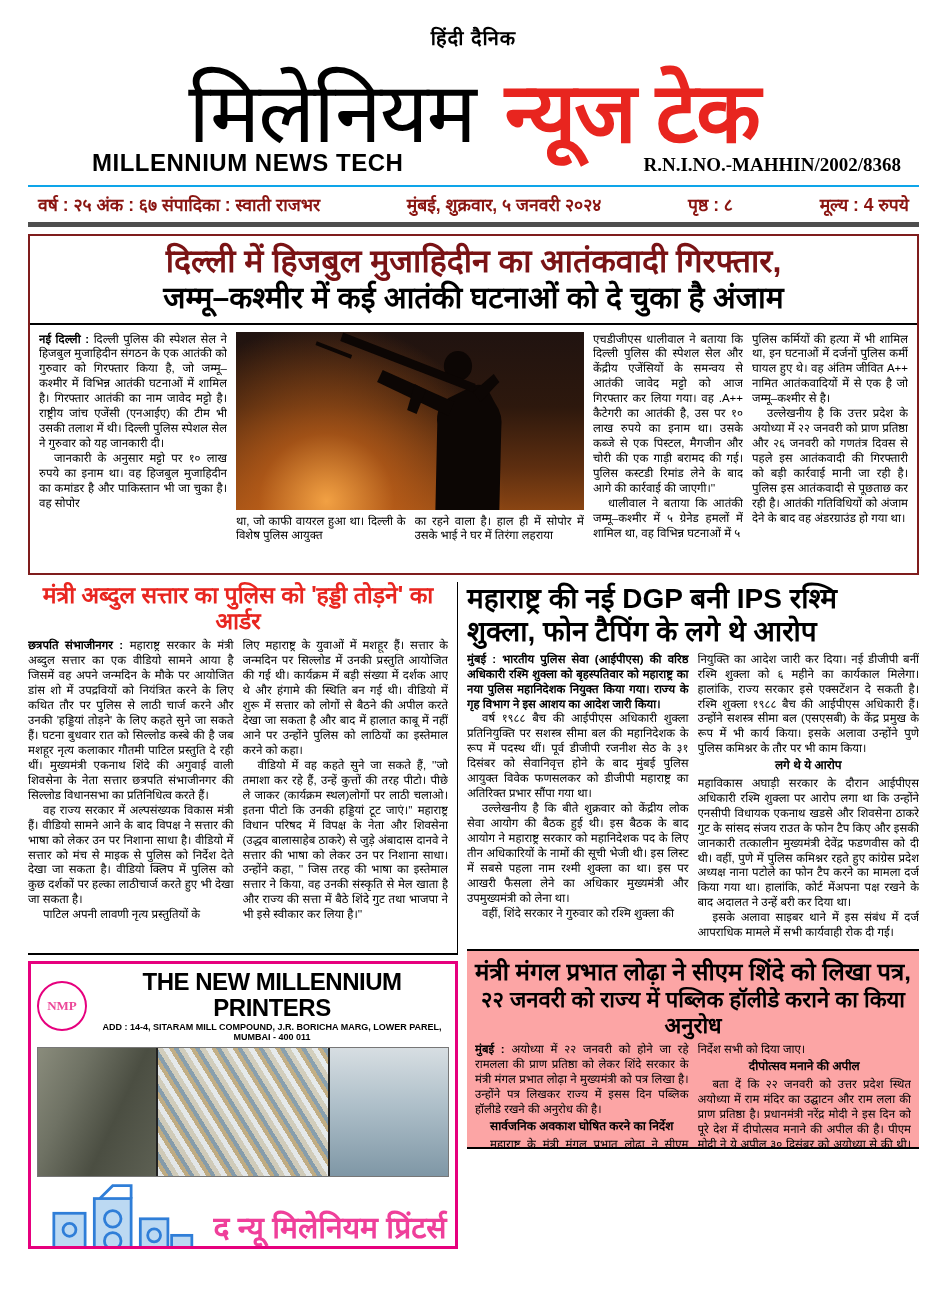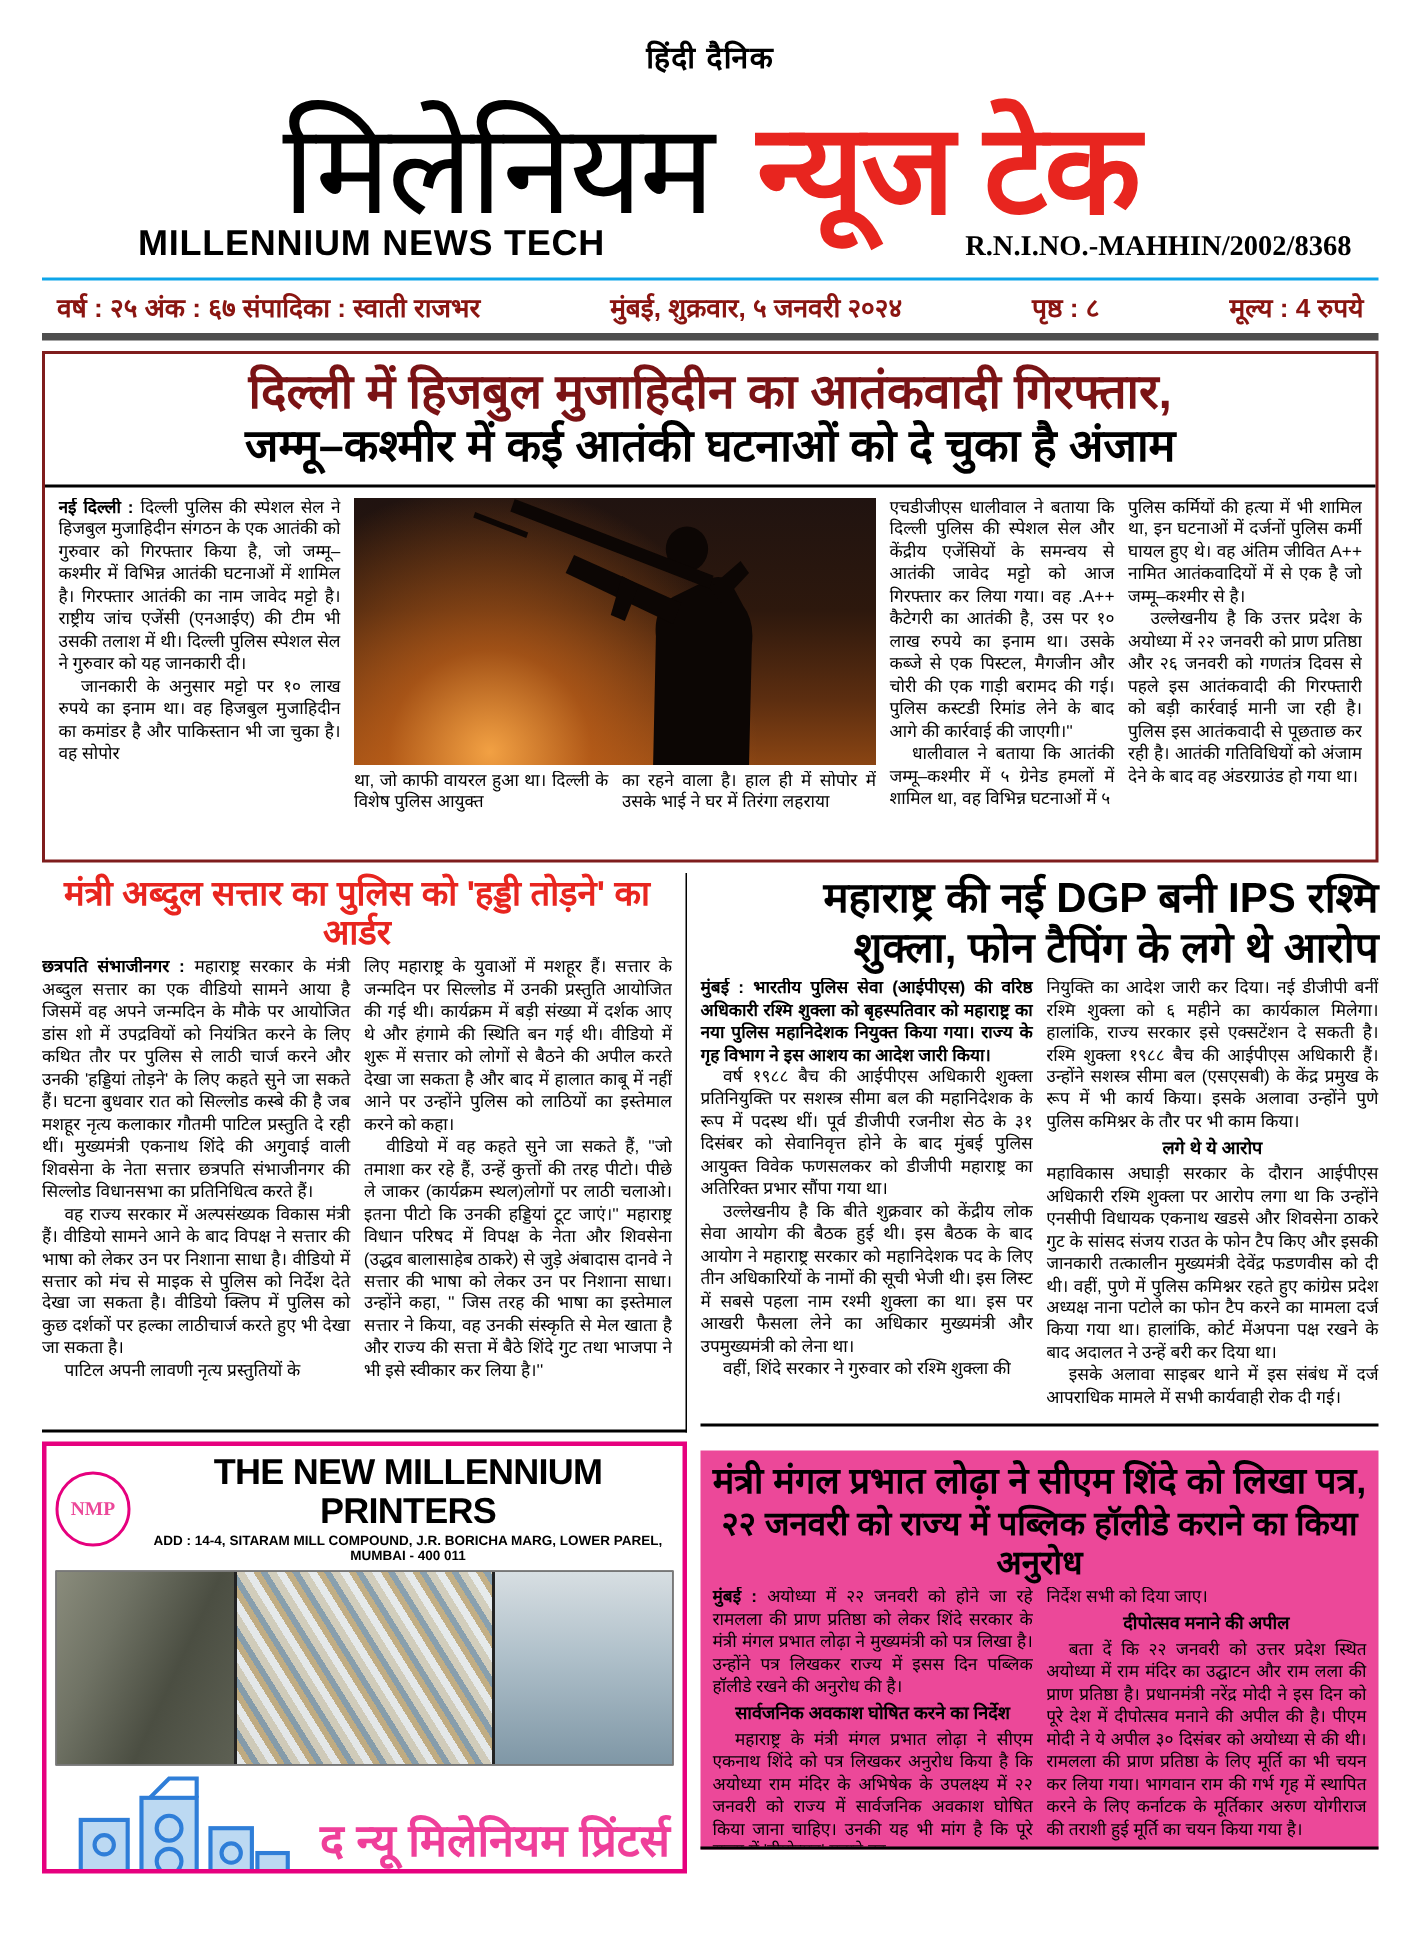--- a/index.html
+++ b/index.html
@@ -42,21 +42,21 @@
   .lower{display:flex;margin-top:6px;}
   .lower-left{width:430px;flex:none;}
   .lower-right{flex:1;padding-left:9px;min-width:0;}
 
   .sattar-wrap{border-right:1.5px solid #000;padding-right:9px;border-bottom:2px solid #000;padding-bottom:3px;}
   .sattar-h{color:#e8251f;text-align:center;font-weight:800;font-size:23px;line-height:1.15;margin:1px 0 4px;}
   .twocol{display:grid;grid-template-columns:1fr 1fr;gap:9px;overflow:hidden;}
   .sattar-body{height:312px;}
 
   .dgp-wrap{border-bottom:2px solid #000;padding-bottom:3px;}
-  .dgp-h{text-align:right;font-weight:800;font-size:28px;line-height:1.2;margin:1px 0 3px;}
+  .dgp-h{text-align:left;font-weight:800;font-size:28px;line-height:1.2;margin:1px 0 3px;}
   .dgp-body{height:294px;}
   .subhead{font-weight:800;text-align:center;font-size:12px;margin:2px 0;text-indent:0;}
 
   
   .ad-box{box-sizing:border-box;margin-top:6px;border:3px solid #e6007e;padding:5px 6px;height:288px;overflow:hidden;}
   .ad-head{display:flex;align-items:center;gap:8px;}
   .ad-logo{flex:none;width:46px;height:46px;border-radius:50%;border:2px solid #e6007e;color:#ec4899;
     display:flex;align-items:center;justify-content:center;font-family:"Liberation Serif","DejaVu Serif",serif;
     font-weight:700;font-size:13px;}
   .ad-title-wrap{flex:1;text-align:center;}
@@ -67,21 +67,21 @@
   .ph1{background:linear-gradient(115deg,#8a8c7c 0%,#6f7264 30%,#4b4e42 62%,#5d6053 100%);}
   .ph2{background:
       repeating-linear-gradient(58deg, rgba(255,255,255,.85) 0 5px, rgba(213,185,135,.85) 5px 9px, rgba(150,172,188,.8) 9px 13px, rgba(232,222,200,.85) 13px 18px),
       linear-gradient(200deg,#5c7a82,#3c545c);}
   .ph3{background:linear-gradient(180deg,#d7dee2 0%,#aebfc9 45%,#7f97a6 100%);}
   .ad-bottom{display:flex;align-items:center;gap:6px;margin-top:5px;}
   .press-illus{width:168px;height:92px;flex:none;}
   .ad-hindi{flex:1;text-align:center;color:#ef3f9a;font-weight:800;font-size:30px;line-height:1.1;}
 
   
-  .lodha-box{box-sizing:border-box;margin-top:16px;background:#ec4899;padding:6px 8px 4px;border-bottom:2px solid #000;height:266px;overflow:hidden;}
+  .lodha-box{box-sizing:border-box;margin-top:0;background:#fca5a5;padding:6px 8px 4px;border-bottom:2px solid #000;height:198px;overflow:hidden;}
   .lodha-h{text-align:center;font-weight:800;}
   .lodha-h1{font-size:24px;line-height:1.25;}
   .lodha-h2{font-size:22px;line-height:1.2;}
   .lodha-body{height:190px;margin-top:3px;}
 </style>
 </head>
 <body>
 
 <div class="page">
 

